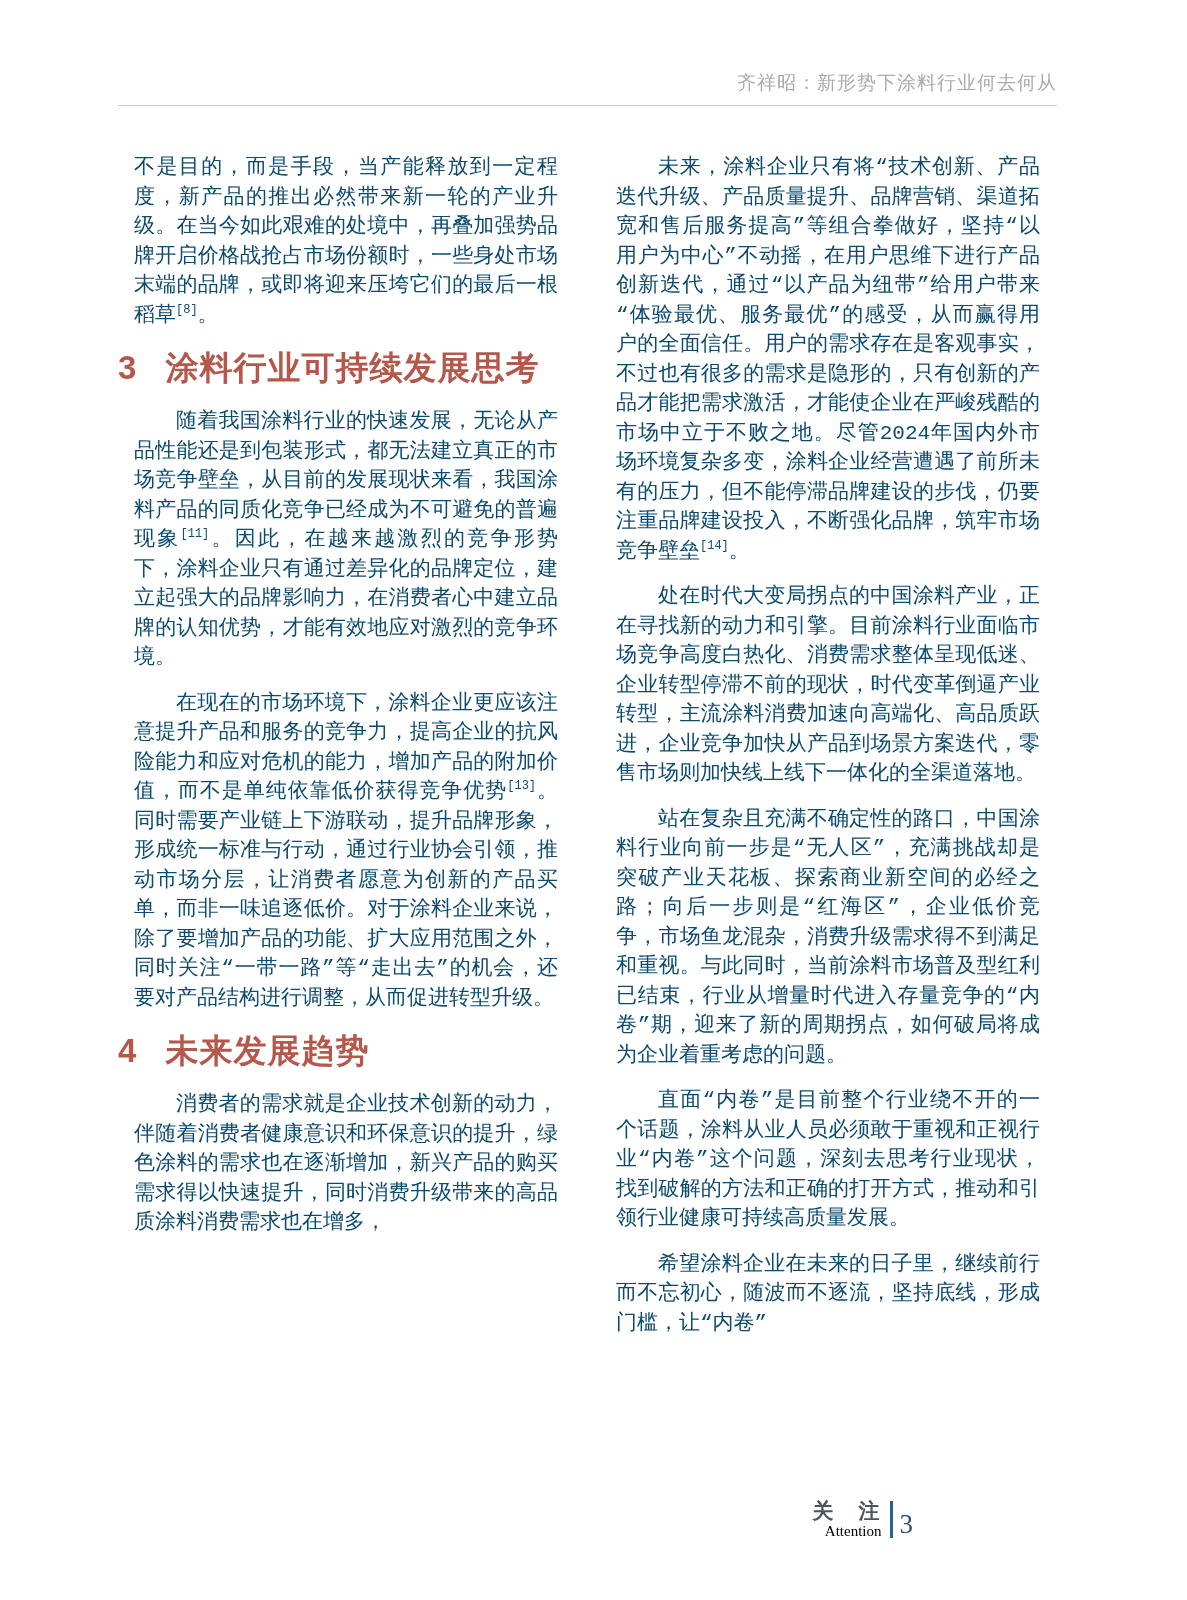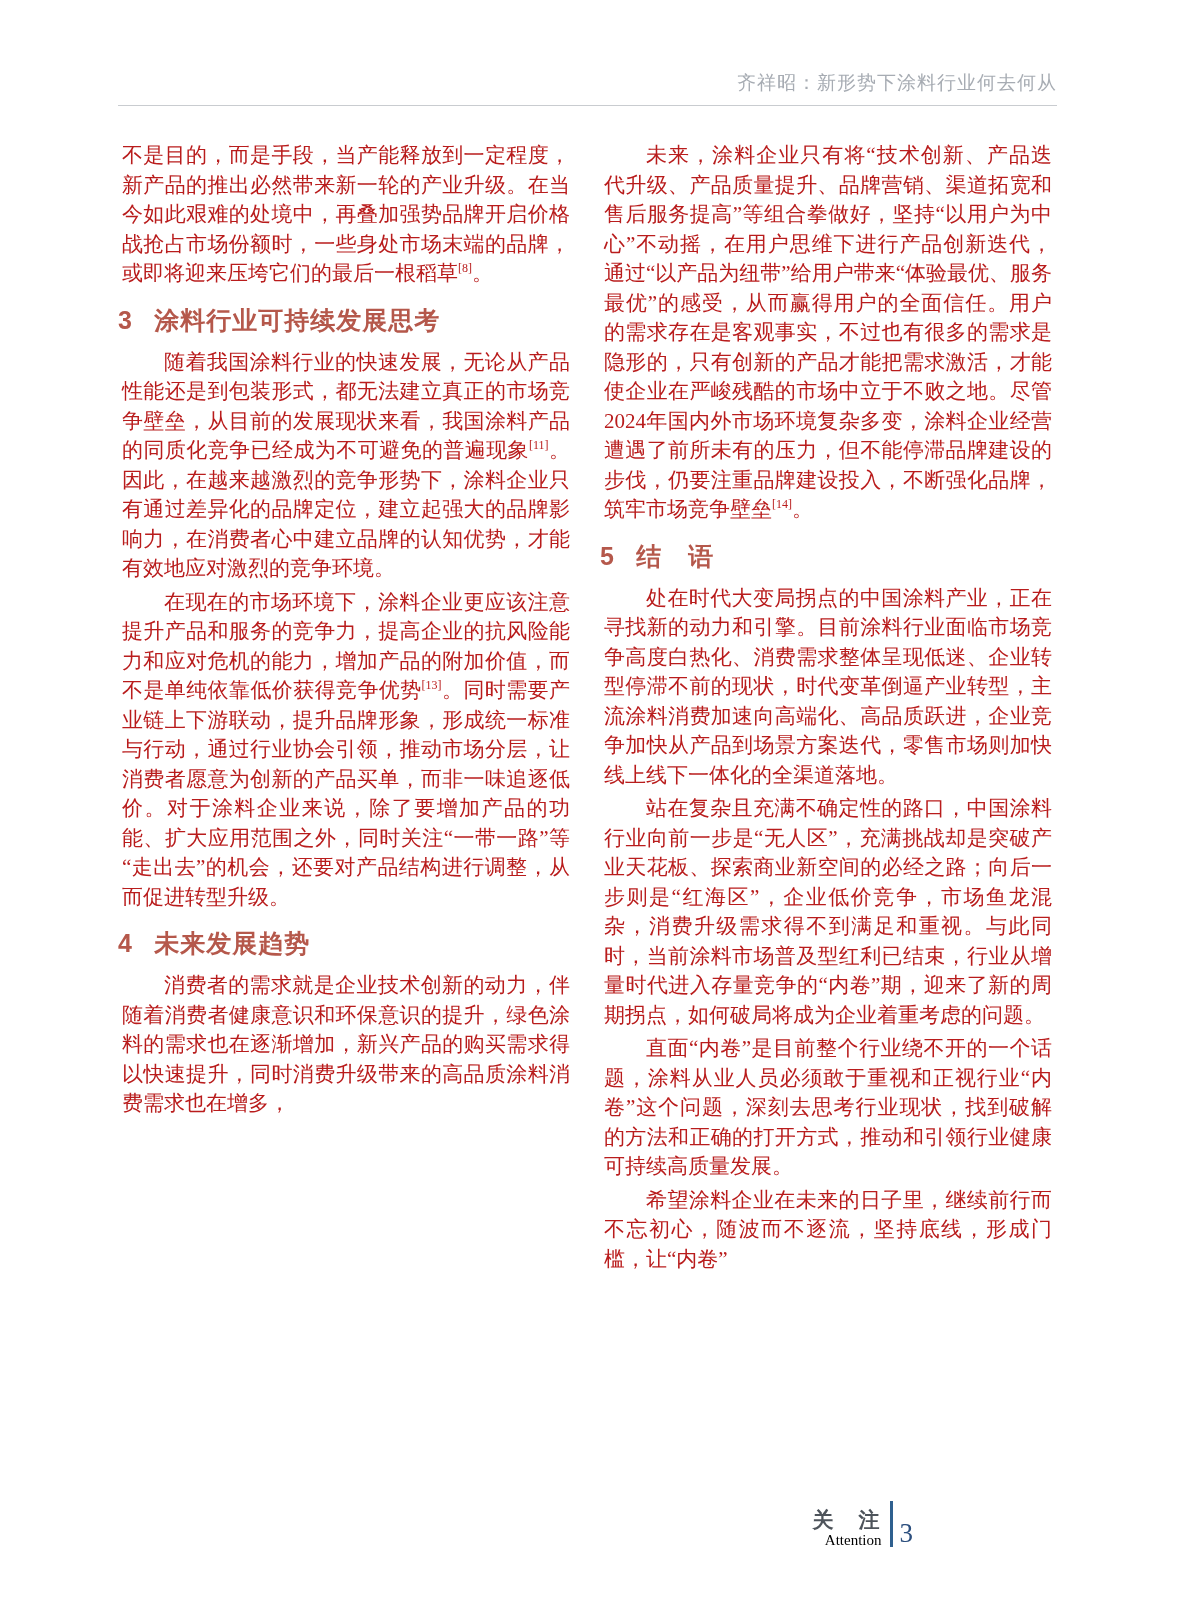--- a/index.html
+++ b/index.html
@@ -31,56 +31,56 @@
   .columns {
     margin-top: 31px;
     display: flex;
     gap: 26px;
   }
   .col {
     width: 456px;
     box-sizing: border-box;
   }
   .para {
-    margin: 4px;
+    margin: 16px;
     font-size: 21px;
     line-height: 29.5px;
     text-align: justify;
     text-justify: inter-ideograph;
-    color: #b91c1c;
+    color: #0c4a6e;
+    font-family: Liberation Mono, monospace;
   }
   .para.indent { text-indent: 2em; }
   .para sup {
     font-size: 12px;
     line-height: 0;
     vertical-align: super;
   }
   .section-heading {
     font-family: "Liberation Sans", sans-serif;
     font-weight: bold;
     color: #b5584b;
-    font-size: 25px;
+    font-size: 33px;
     margin: 15px 0 11px 0;
     letter-spacing: 1px;
   }
   .section-heading .h-num { margin-right: 0.85em; }
   .footer {
     position: absolute;
     right: 146px;
     top: 1497px;
     display: flex;
     align-items: stretch;
   }
   .footer-labels {
     display: flex;
     flex-direction: column;
     align-items: flex-end;
     justify-content: flex-start;
     padding-right: 8px;
-    margin-top: 9px;
   }
   .footer-zh {
     font-family: "Liberation Sans", sans-serif;
     font-weight: bold;
     font-size: 21px;
     color: #4e545b;
     letter-spacing: 2px;
   }
   .footer-en {
     font-size: 15px;
@@ -112,21 +112,20 @@
       <div class="col" id="col-left">
           <p class="para">不是目的，而是手段，当产能释放到一定程度，新产品的推出必然带来新一轮的产业升级。在当今如此艰难的处境中，再叠加强势品牌开启价格战抢占市场份额时，一些身处市场末端的品牌，或即将迎来压垮它们的最后一根稻草<sup>[8]</sup>。</p>
           <div class="section-heading"><span class="h-num">3</span><span class="h-title">涂料行业可持续发展思考</span></div>
           <p class="para indent">随着我国涂料行业的快速发展，无论从产品性能还是到包装形式，都无法建立真正的市场竞争壁垒，从目前的发展现状来看，我国涂料产品的同质化竞争已经成为不可避免的普遍现象<sup>[11]</sup>。因此，在越来越激烈的竞争形势下，涂料企业只有通过差异化的品牌定位，建立起强大的品牌影响力，在消费者心中建立品牌的认知优势，才能有效地应对激烈的竞争环境。</p>
           <p class="para indent">在现在的市场环境下，涂料企业更应该注意提升产品和服务的竞争力，提高企业的抗风险能力和应对危机的能力，增加产品的附加价值，而不是单纯依靠低价获得竞争优势<sup>[13]</sup>。同时需要产业链上下游联动，提升品牌形象，形成统一标准与行动，通过行业协会引领，推动市场分层，让消费者愿意为创新的产品买单，而非一味追逐低价。对于涂料企业来说，除了要增加产品的功能、扩大应用范围之外，同时关注“一带一路”等“走出去”的机会，还要对产品结构进行调整，从而促进转型升级。</p>
           <div class="section-heading"><span class="h-num">4</span><span class="h-title">未来发展趋势</span></div>
           <p class="para indent">消费者的需求就是企业技术创新的动力，伴随着消费者健康意识和环保意识的提升，绿色涂料的需求也在逐渐增加，新兴产品的购买需求得以快速提升，同时消费升级带来的高品质涂料消费需求也在增多，</p>
         </div>
       <div class="col" id="col-right">
           <p class="para indent">未来，涂料企业只有将“技术创新、产品迭代升级、产品质量提升、品牌营销、渠道拓宽和售后服务提高”等组合拳做好，坚持“以用户为中心”不动摇，在用户思维下进行产品创新迭代，通过“以产品为纽带”给用户带来“体验最优、服务最优”的感受，从而赢得用户的全面信任。用户的需求存在是客观事实，不过也有很多的需求是隐形的，只有创新的产品才能把需求激活，才能使企业在严峻残酷的市场中立于不败之地。尽管2024年国内外市场环境复杂多变，涂料企业经营遭遇了前所未有的压力，但不能停滞品牌建设的步伐，仍要注重品牌建设投入，不断强化品牌，筑牢市场竞争壁垒<sup>[14]</sup>。</p>
-          <div class="section-heading"><span class="h-num">5</span><span class="h-title">结　语</span></div>
           <p class="para indent">处在时代大变局拐点的中国涂料产业，正在寻找新的动力和引擎。目前涂料行业面临市场竞争高度白热化、消费需求整体呈现低迷、企业转型停滞不前的现状，时代变革倒逼产业转型，主流涂料消费加速向高端化、高品质跃进，企业竞争加快从产品到场景方案迭代，零售市场则加快线上线下一体化的全渠道落地。</p>
           <p class="para indent">站在复杂且充满不确定性的路口，中国涂料行业向前一步是“无人区”，充满挑战却是突破产业天花板、探索商业新空间的必经之路；向后一步则是“红海区”，企业低价竞争，市场鱼龙混杂，消费升级需求得不到满足和重视。与此同时，当前涂料市场普及型红利已结束，行业从增量时代进入存量竞争的“内卷”期，迎来了新的周期拐点，如何破局将成为企业着重考虑的问题。</p>
           <p class="para indent">直面“内卷”是目前整个行业绕不开的一个话题，涂料从业人员必须敢于重视和正视行业“内卷”这个问题，深刻去思考行业现状，找到破解的方法和正确的打开方式，推动和引领行业健康可持续高质量发展。</p>
           <p class="para indent">希望涂料企业在未来的日子里，继续前行而不忘初心，随波而不逐流，坚持底线，形成门槛，让“内卷”</p>
         </div>
     </div>
   </div>
 
   <div class="footer">
     <div class="footer-labels">

